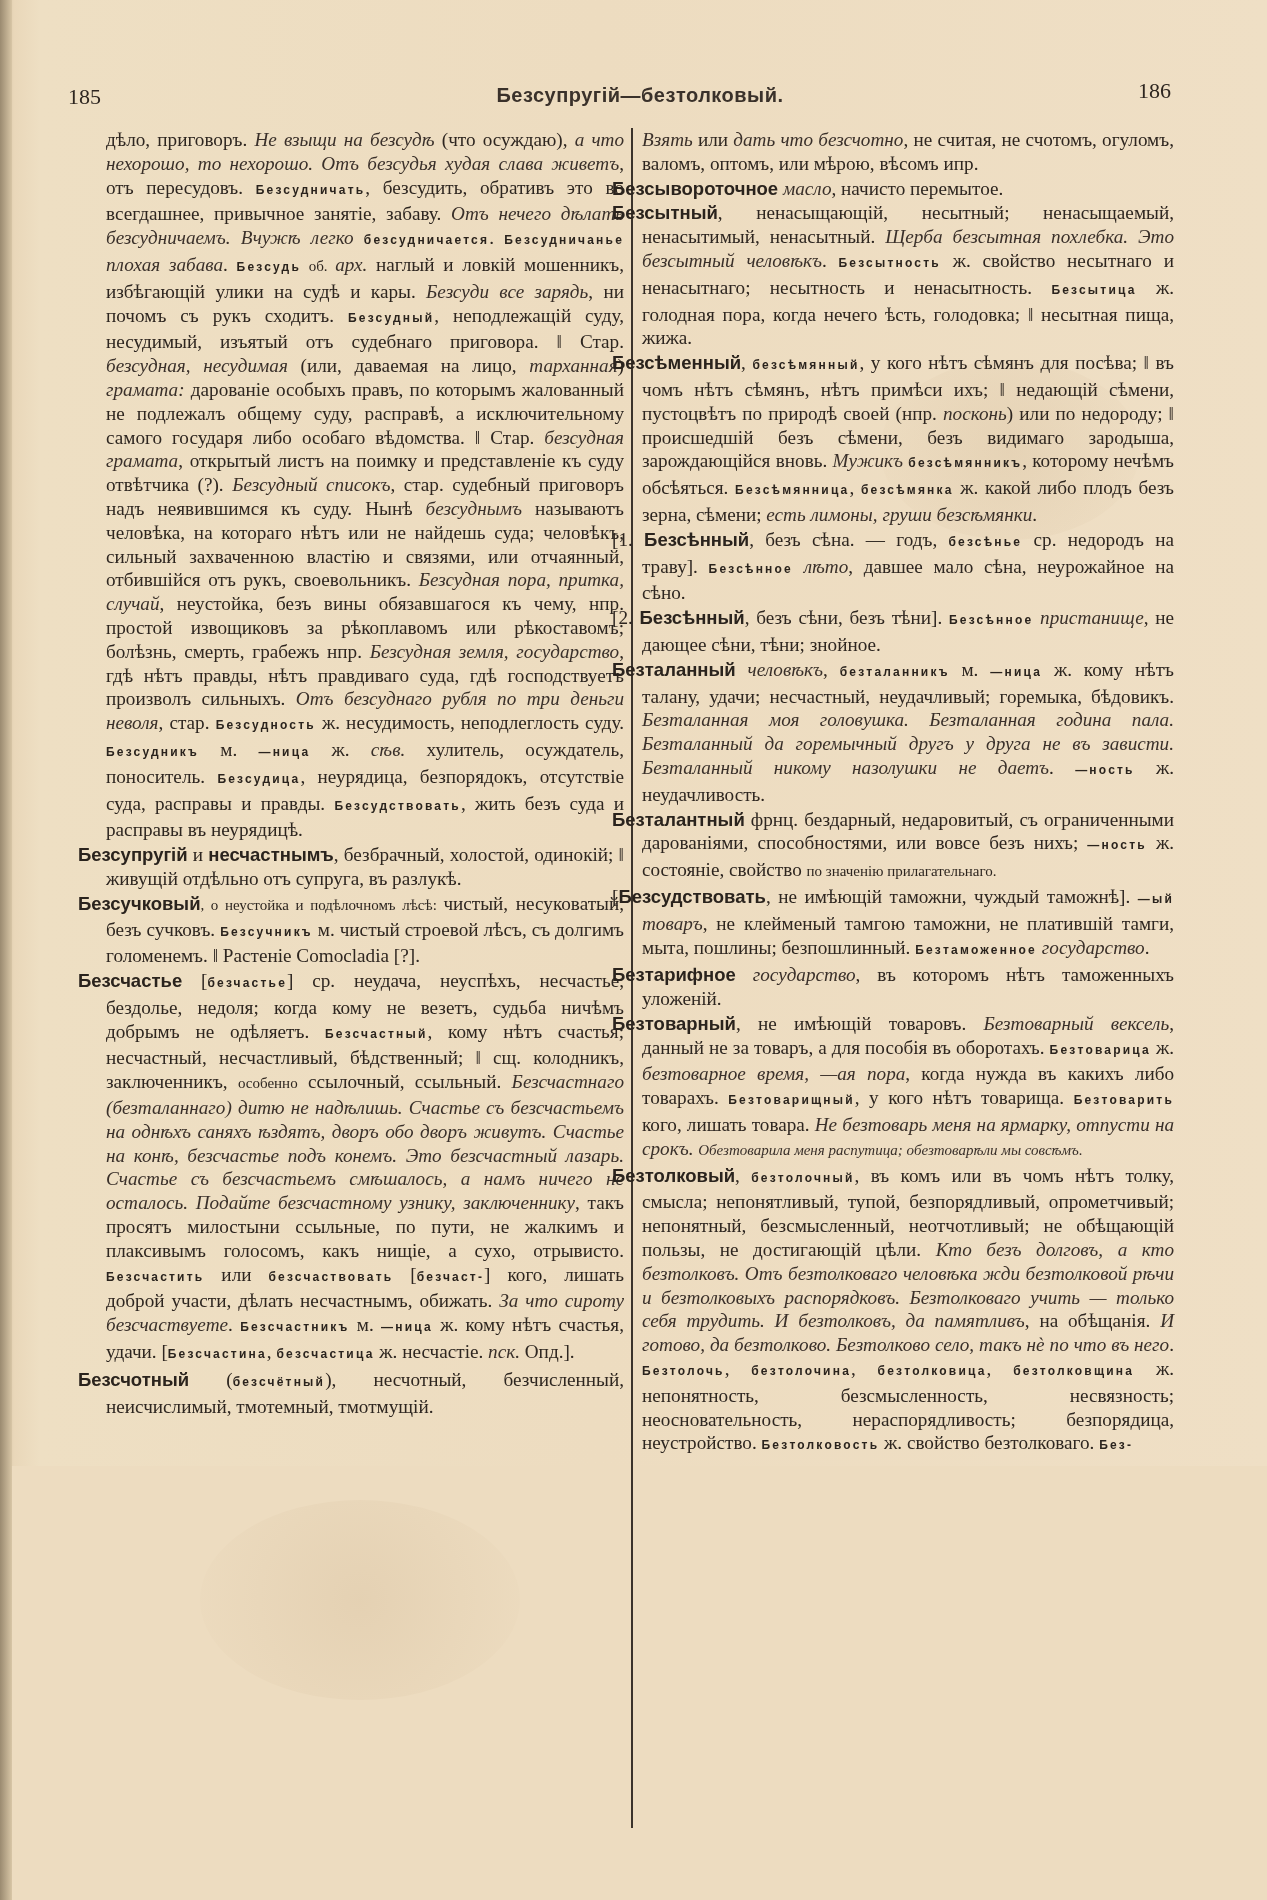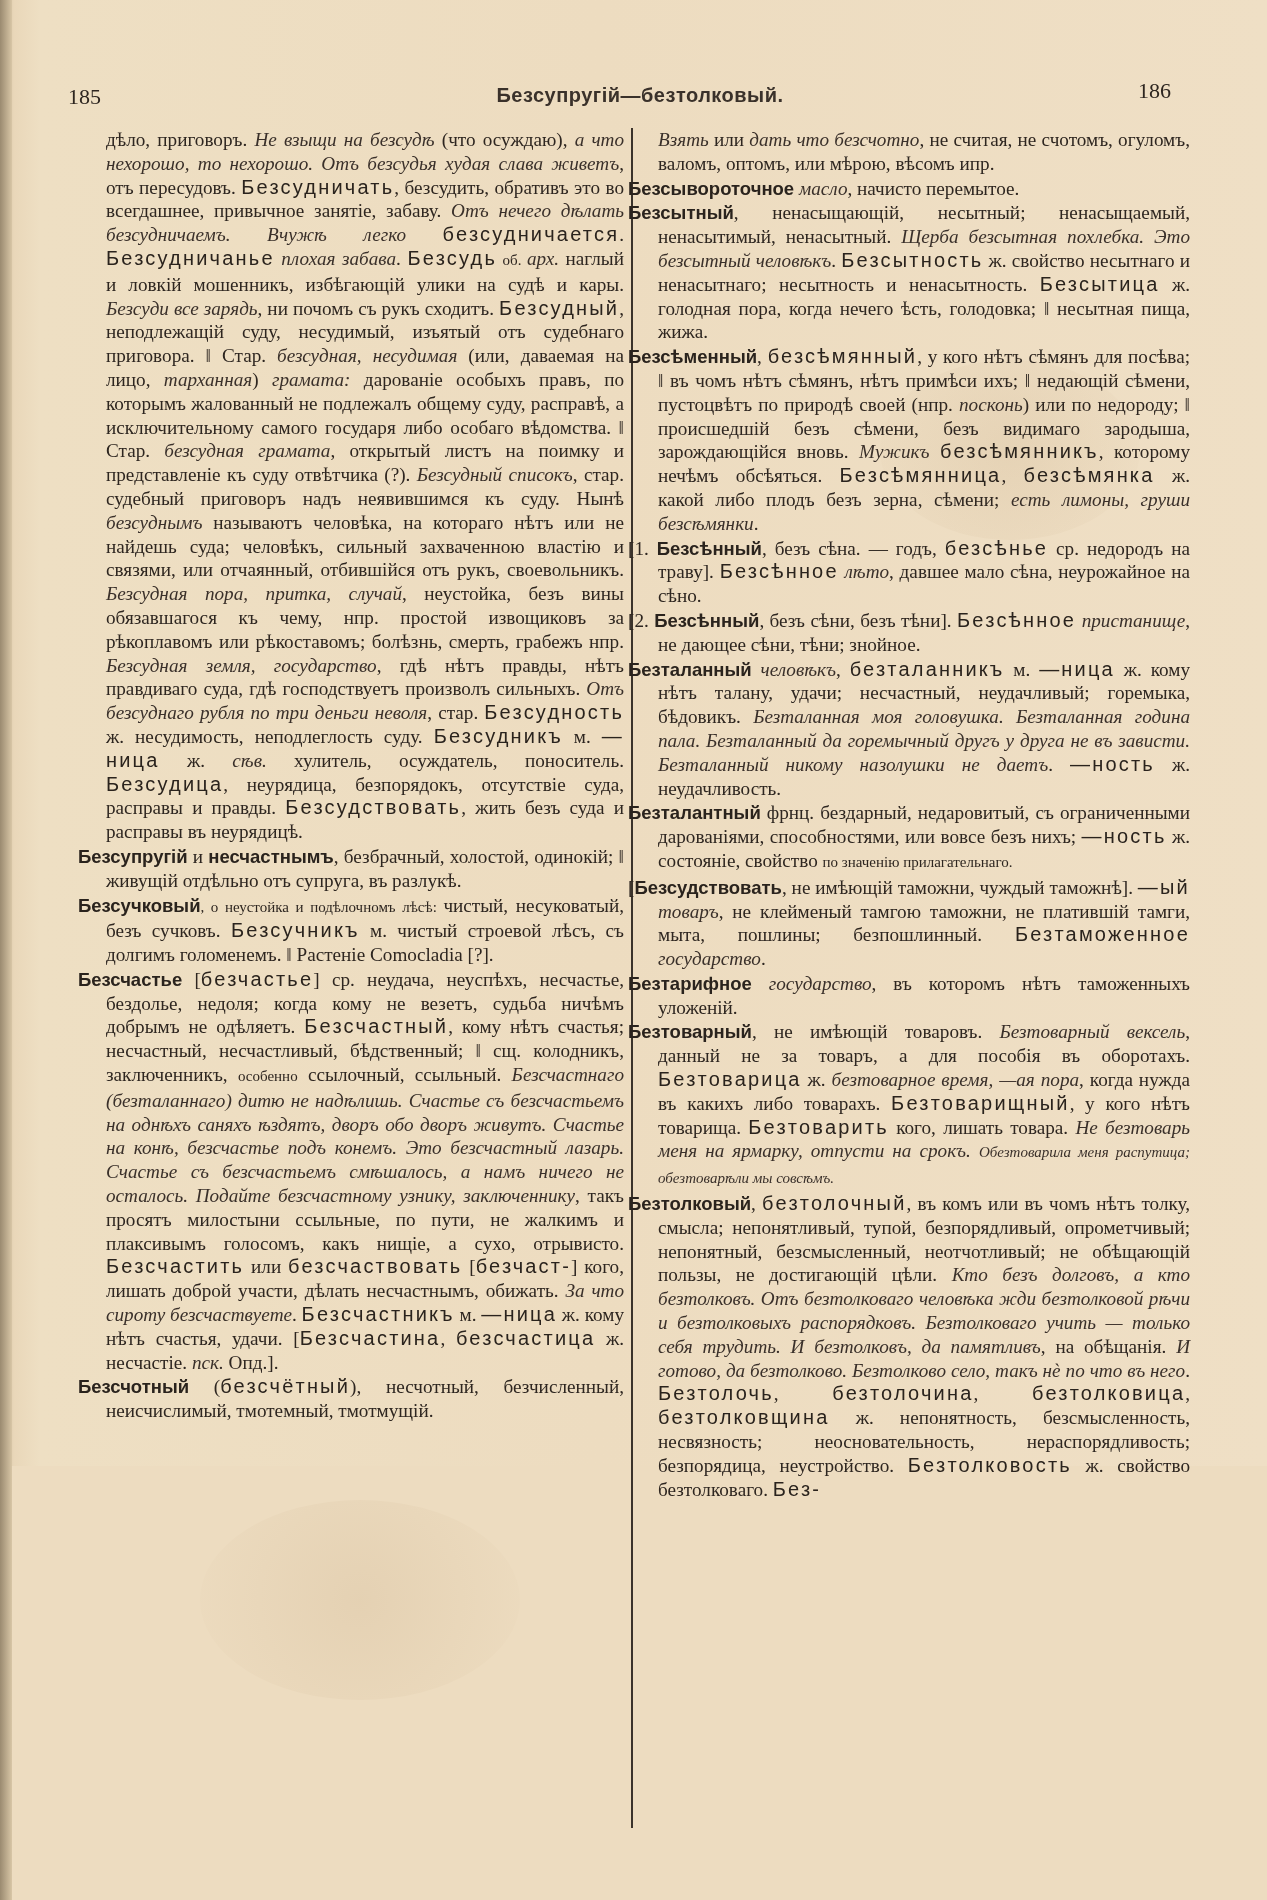--- a/index.html
+++ b/index.html
@@ -26,36 +26,36 @@
   .running-title {
     position: absolute; left: 430px; top: 6px; width: 420px; text-align: center;
     font-family: "Liberation Sans", "DejaVu Sans", sans-serif;
     font-size: 20px; letter-spacing: 0.5px; font-weight: bold; color: #3a312a;
   }
   .col {
     position: absolute; top: 128px; font-size: 19.2px; line-height: 23.8px;
     text-align: justify; hyphens: manual;
   }
   .col-left { left: 78px; width: 546px; }
-  .col-right { left: 628px; width: 562px; }
+  .col-right { left: 612px; width: 562px; }
   .divider {
     position: absolute; left: 631px; top: 128px; width: 2px; height: 1700px;
     background: #3b332b;
   }
   .entry { margin: 0 0 1px 0; padding-left: 28px; text-indent: -28px; }
   .entry.cont { padding-left: 28px; text-indent: 0; }
   .col-right .entry { padding-left: 30px; text-indent: -30px; }
   .col-right .entry.cont { text-indent: 0; }
   .hw {
     font-family: Liberation Sans, sans-serif;
     font-weight: bold; font-size: 18.5px; color: #2a231d; margin-top: 40px;
   }
   .sp {
     font-family: "Liberation Sans", "DejaVu Sans", sans-serif;
-    font-weight: normal; letter-spacing: 2.2px; font-size: 20px; color: #2a231d;
+    font-weight: bold; letter-spacing: 2.2px; font-size: 12px; color: #2a231d;
   }
   .it { font-style: italic; color: #3a302a; }
   .sm { font-size: 15px; }
   .stain {
     position: absolute; border-radius: 50%;
     background: radial-gradient(circle, rgba(190,160,120,0.18), rgba(190,160,120,0));
   }
 </style>
 </head>
 <body>

